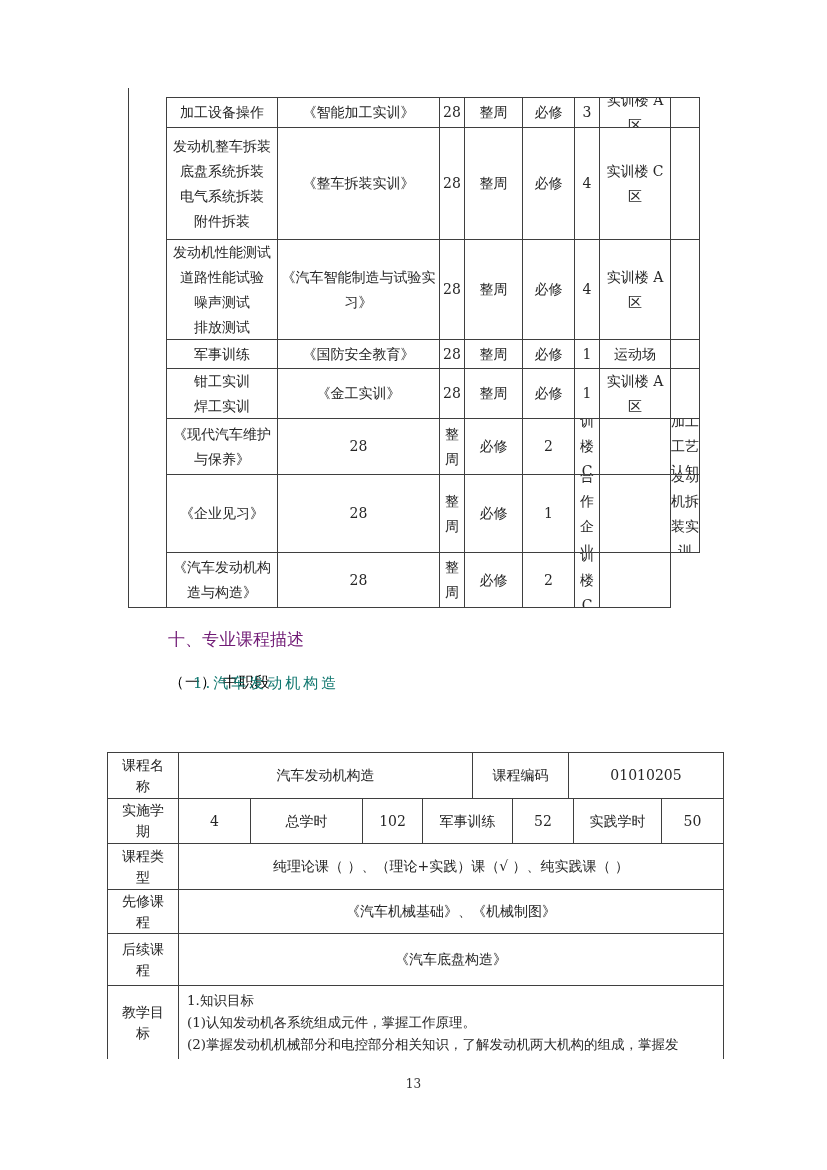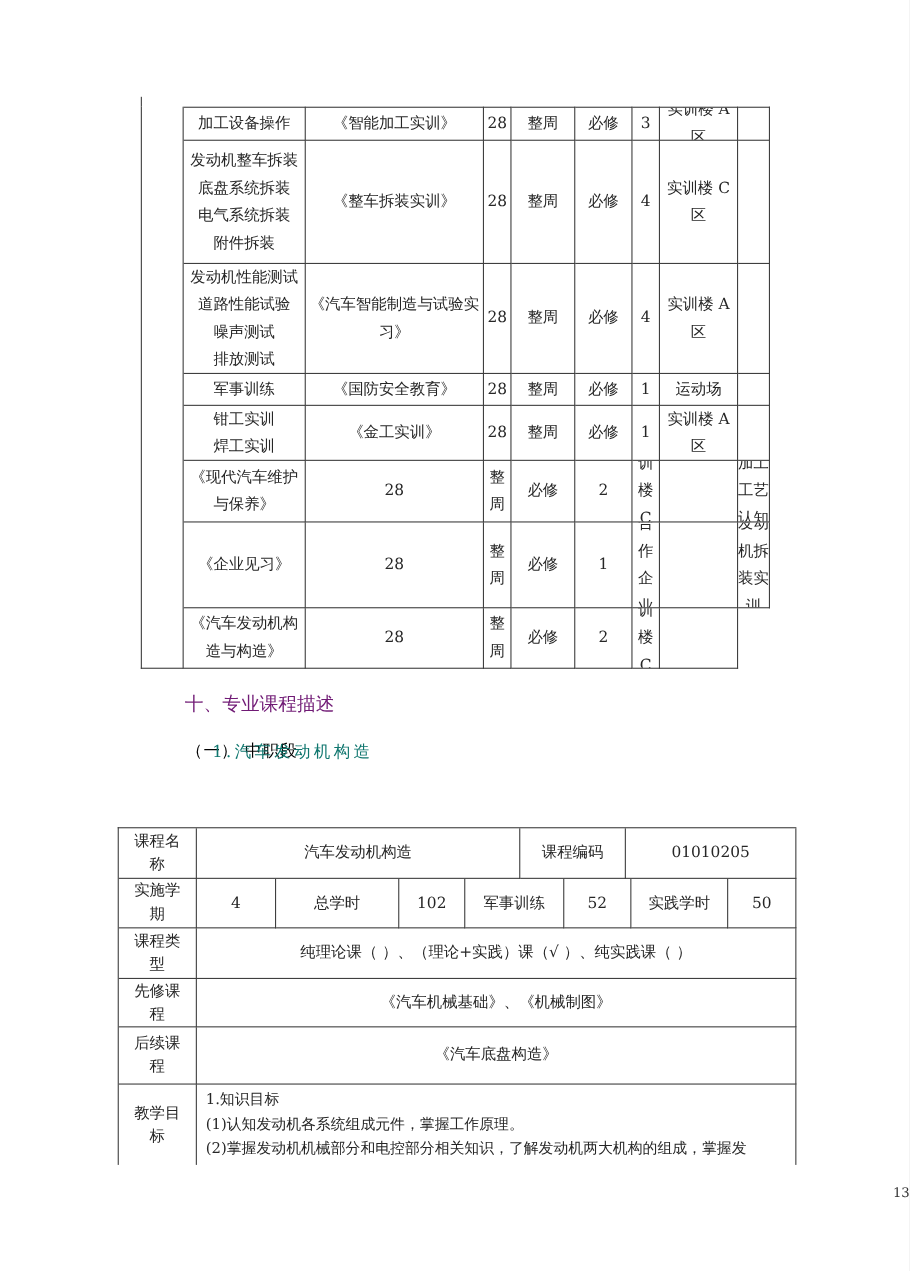--- a/index.html
+++ b/index.html
@@ -74,21 +74,21 @@
   .w72{width:72px;} .w112{width:112px;} .w60{width:60px;} .w90{width:90px;}
   .w61{width:61px;} .w88{width:88px;} .w62{width:62px;} .w545{width:545px;}
   .goals{
     justify-content:flex-start;align-items:flex-start;
     text-align:left;line-height:22px;
     padding:3px 6px 0 8px;font-size:13.5px;
   }
   
   .pagenum{
     position:absolute;left:0;top:1077px;width:100%;
-    text-align:right;font-size:12px;color:#333;
+    text-align:center;font-size:12px;color:#333;
   }
 </style>
 </head>
 <body>
 
 <div class="page">
 
   <div class="stub"></div>
 
   <div class="ttable">

